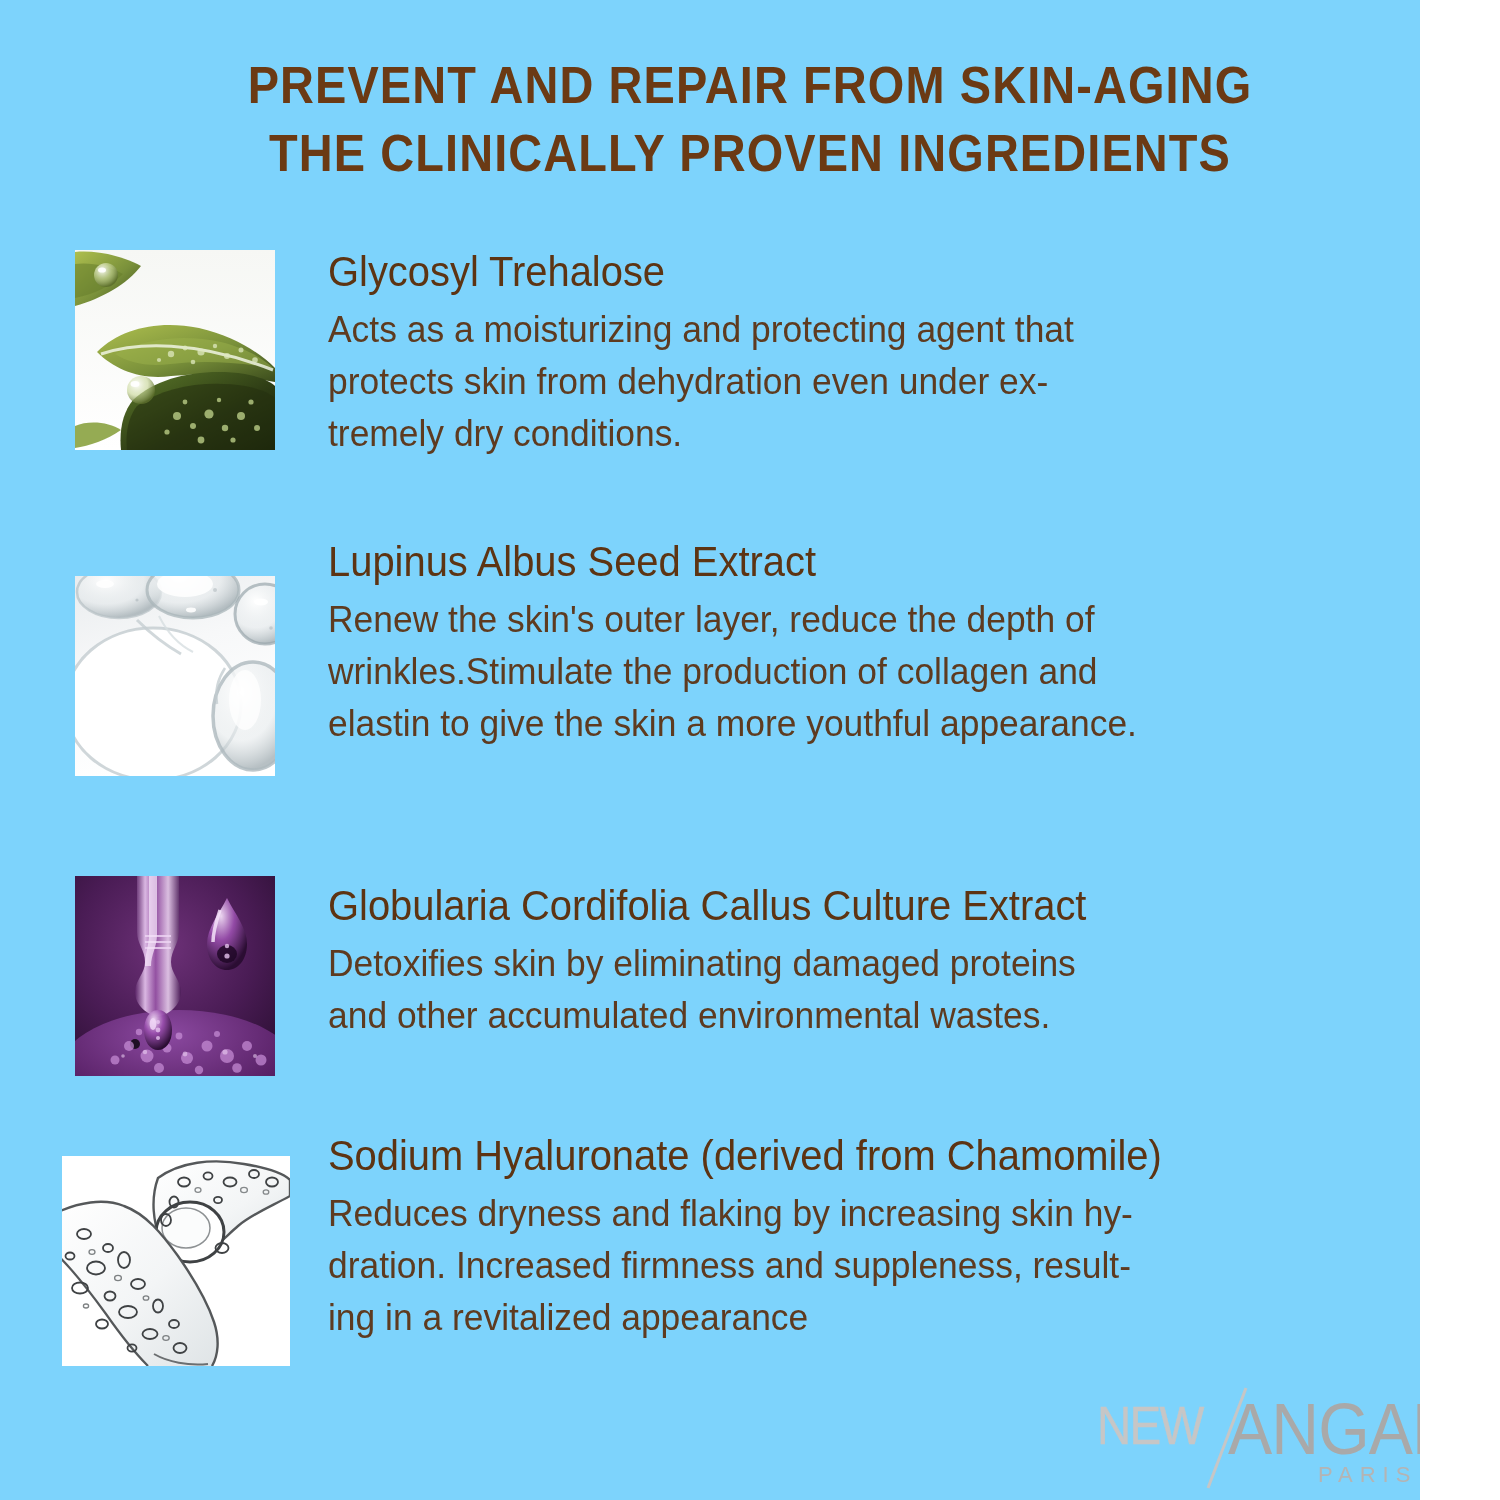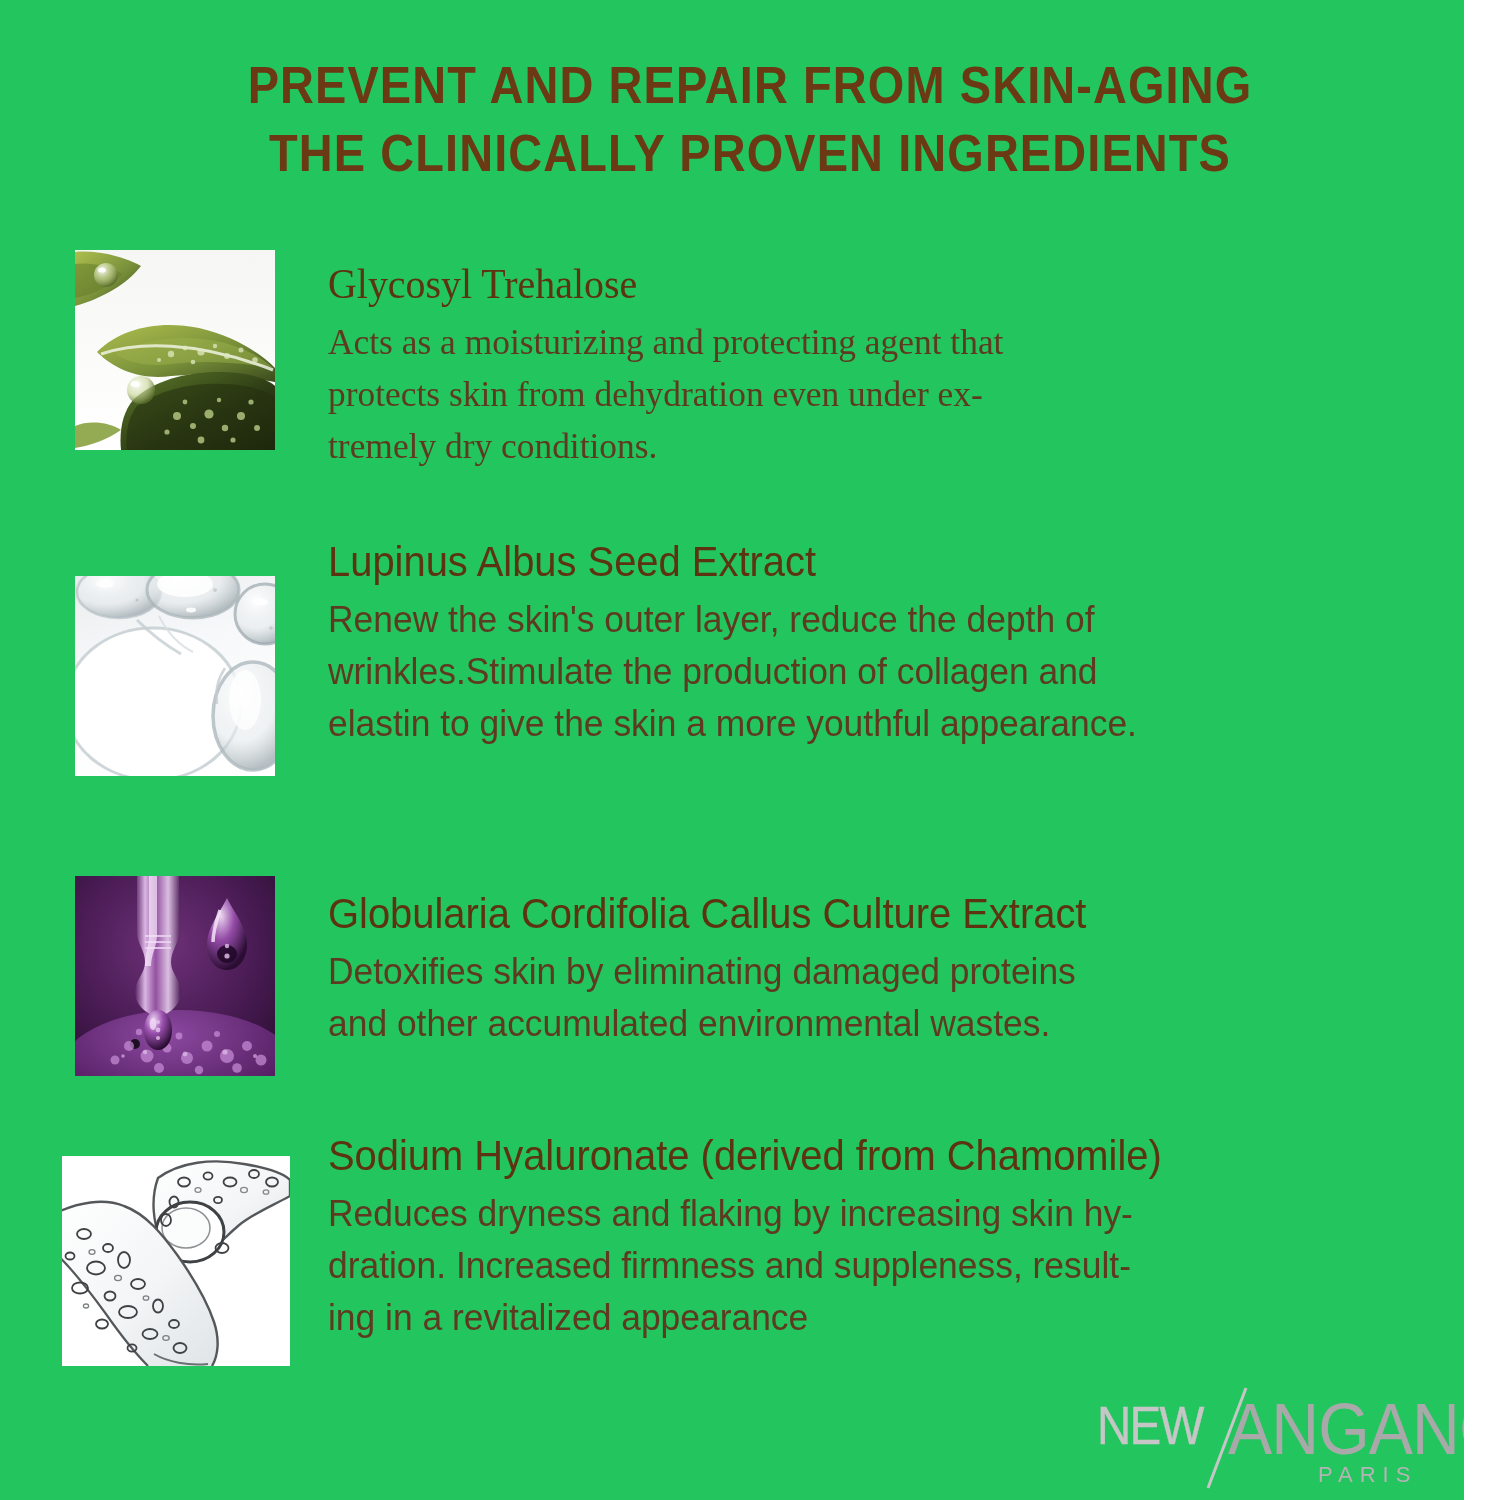--- a/index.html
+++ b/index.html
@@ -4,24 +4,23 @@
 <style>
   html, body {
     margin: 0;
     padding: 0;
     background: #ffffff;
   }
   .page {
     position: relative;
     width: 1420px;
     height: 1500px;
-    background: #22c55e;
+    background: #7dd3fc;
     overflow: hidden;
     font-family: "Liberation Sans", sans-serif;
-    padding-left: 44px;
   }
 
   
   .title-block {
     position: absolute;
     left: 0;
     top: 52px;
     width: 1500px;
     text-align: center;
   }
@@ -160,21 +159,21 @@
             <circle cx="126" cy="190" r="3.4"></circle>
             <circle cx="158" cy="190" r="2.6"></circle>
           <circle cx="110" cy="152" r="2.4"></circle>
             <circle cx="144" cy="150" r="2.2"></circle>
             <circle cx="176" cy="152" r="2.6"></circle>
         </g>
 
         <path d="M0 176 C14 170 34 172 46 180 C32 190 14 196 0 198 Z" fill="#8aa240" opacity=".9"></path>
       </svg>
     </div>
-    <div class="copy" style="top:12px;font-family:Liberation Serif, serif;">
+    <div class="copy" style="top:0;">
       <div class="ing-name">Glycosyl Trehalose</div>
       <div class="ing-desc">
         <span>Acts as a moisturizing and protecting agent that</span>
         <span>protects skin from dehydration even under ex-</span>
         <span>tremely dry conditions.</span>
       </div>
     </div>
   </div>
 
   <div class="row" style="top:532px;">
@@ -317,21 +316,21 @@
 
         <path d="M152 22 C160 38 172 52 172 68 C172 84 163 94 152 94 C141 94 132 84 132 68 C132 52 144 38 152 22 Z" fill="url(#dropP)"></path>
         <path d="M145 34 C141 46 138 56 138 66" stroke="#f5e2f9" stroke-width="3.5" fill="none" opacity=".85"></path>
         <ellipse cx="152" cy="78" rx="10" ry="9" fill="#1e0726" opacity=".85"></ellipse>
         <g fill="#e7c4f0" opacity=".8">
           <circle cx="152" cy="70" r="2.2"></circle>
             <circle cx="152" cy="80" r="2.6"></circle>
         </g>
       </svg>
     </div>
-    <div class="copy" style="top:12px;">
+    <div class="copy" style="top:4px;">
       <div class="ing-name">Globularia Cordifolia Callus Culture Extract</div>
       <div class="ing-desc">
         <span>Detoxifies skin by eliminating damaged proteins</span>
         <span>and other accumulated environmental wastes.</span>
       </div>
     </div>
   </div>
 
   <div class="row" style="top:1126px;">
     <div class="thumb" style="left:62px; top:30px; width:228px; height:210px;">

